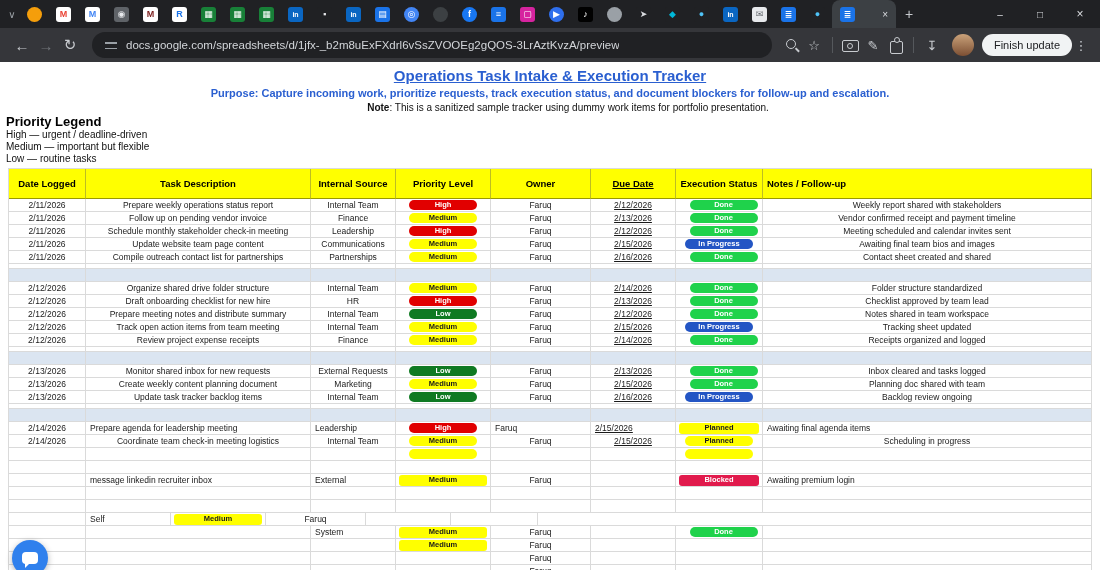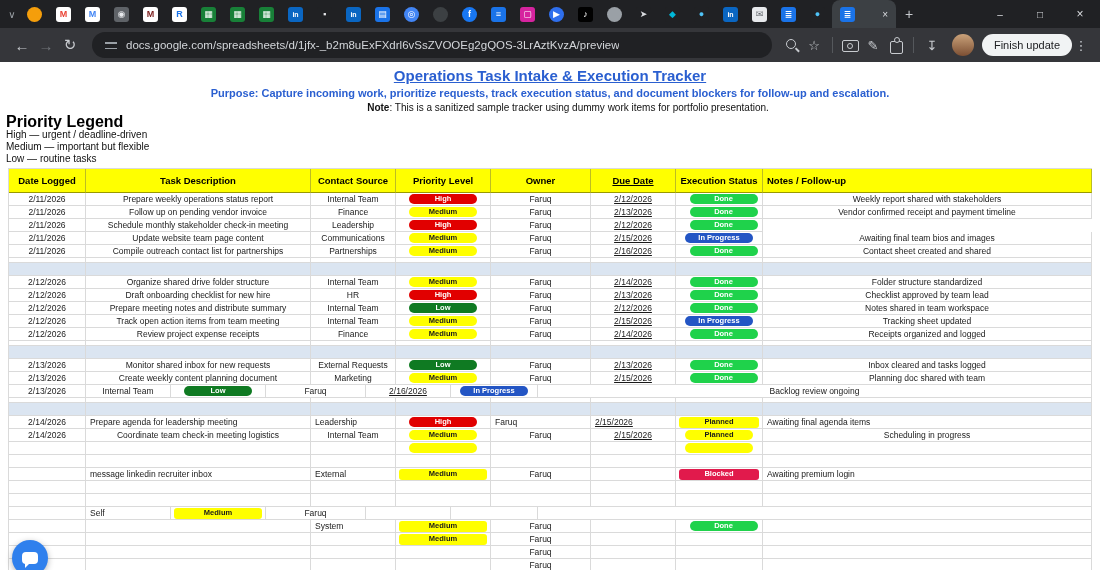--- a/index.html
+++ b/index.html
@@ -51,27 +51,27 @@
                  border-radius:15px; white-space:nowrap; flex:0 0 auto; }
   .kebab { color:#c8cbcf; font-size:13px; width:18px; text-align:center; flex:0 0 auto; }
 
   
   .sheet-area { position:relative; height:508px; background:#fff; padding-top:4px; overflow:hidden; }
   .sheet-title   { text-align:center; color:#2a5fd0; font-weight:700; font-size:15px; line-height:20px;text-decoration:underline; }
   .sheet-purpose { text-align:center; color:#2a5fd0; font-weight:700; font-size:11px; line-height:15px; }
   .sheet-note    { text-align:center; font-size:10px; line-height:13px; color:#111;padding-left:36px; }
   .sheet-note .note-label { font-weight:700; }
   .legend { padding-left:6px; margin-top:1px; }
-  .legend-title { font-weight:700; font-size:16px; line-height:14px; color:#000; }
+  .legend-title { font-weight:700; font-size:13px; line-height:14px; color:#000; }
   .legend-item  { font-size:10px; line-height:12px; color:#111; }
 
   .sheet-table { margin:3px 8px 0 8px; border-top:1px solid #dadada; border-left:1px solid #dadada; }
   .trow { display:flex; height:13px; }
   .trow.gap { height:5px; }
-  .trow.header-row { height:24px; }
+  .trow.header-row { height:30px; }
   .cell { border-right:1px solid #dadada; border-bottom:1px solid #dadada; display:flex; align-items:center;
           justify-content:center; font-size:8.5px; color:#1a1a1a; overflow:hidden; white-space:nowrap; }
   .cell.al { justify-content:flex-start; padding-left:4px; }
   .c0{width:77px;} .c1{width:225px;} .c2{width:85px;} .c3{width:95px;} .c4{width:100px;} .c5{width:85px;text-decoration:underline;} .c6{width:87px;} .c7{flex:1;}
   .hcell { background:#ffff00; font-weight:700; font-size:9.5px; color:#000;
            border-right:1px solid #bdbd22; border-bottom:1px solid #9a9a00; }
   .trow.spacer .cell { background:#dbe5f1; }
 
   .badge { display:flex; align-items:center; justify-content:center; min-width:68px; height:10px;
            border-radius:5px; font-size:7.5px; font-weight:700; padding:0 5px; line-height:1; }
@@ -223,21 +223,21 @@
   <div class="legend">
     <div class="legend-title">Priority Legend</div>
     <div class="legend-item">High — urgent / deadline-driven</div>
     <div class="legend-item">Medium — important but flexible</div>
     <div class="legend-item">Low — routine tasks</div>
   </div>
   <div class="sheet-table">
       <div class="trow header-row">
         <div class="cell hcell c0">Date Logged</div>
         <div class="cell hcell c1">Task Description</div>
-        <div class="cell hcell c2">Contact Source</div>
+        <div class="cell hcell c2">Internal Source</div>
         <div class="cell hcell c3">Priority Level</div>
         <div class="cell hcell c4">Owner</div>
         <div class="cell hcell c5">Due Date</div>
         <div class="cell hcell c6">Execution Status</div>
         <div class="cell hcell c7 al">Notes / Follow-up</div>
       </div>
       <div class="trow">
         <div class="cell c0">2/11/2026</div>
         <div class="cell c1">Prepare weekly operations status report</div>
         <div class="cell c2">Internal Team</div>
@@ -270,20 +270,21 @@
         <div class="cell c1">Schedule monthly stakeholder check-in meeting</div>
         <div class="cell c2">Leadership</div>
         <div class="cell c3">
           <div class="badge red">High</div>
         </div>
         <div class="cell c4">Faruq</div>
         <div class="cell c5">2/12/2026</div>
         <div class="cell c6">
           <div class="badge green">Done</div>
         </div>
+        <div class="cell c7">Meeting scheduled and calendar invites sent</div>
       </div>
       <div class="trow">
         <div class="cell c0">2/11/2026</div>
         <div class="cell c1">Update website team page content</div>
         <div class="cell c2">Communications</div>
         <div class="cell c3">
           <div class="badge yellow">Medium</div>
         </div>
         <div class="cell c4">Faruq</div>
         <div class="cell c5">2/15/2026</div>
@@ -439,20 +440,21 @@
         </div>
         <div class="cell c4">Faruq</div>
         <div class="cell c5">2/15/2026</div>
         <div class="cell c6">
           <div class="badge green">Done</div>
         </div>
         <div class="cell c7">Planning doc shared with team</div>
       </div>
       <div class="trow">
         <div class="cell c0">2/13/2026</div>
+        <div class="cell c1">Update task tracker backlog items</div>
         <div class="cell c2">Internal Team</div>
         <div class="cell c3">
           <div class="badge dgreen">Low</div>
         </div>
         <div class="cell c4">Faruq</div>
         <div class="cell c5">2/16/2026</div>
         <div class="cell c6">
           <div class="badge blue">In Progress</div>
         </div>
         <div class="cell c7">Backlog review ongoing</div>

